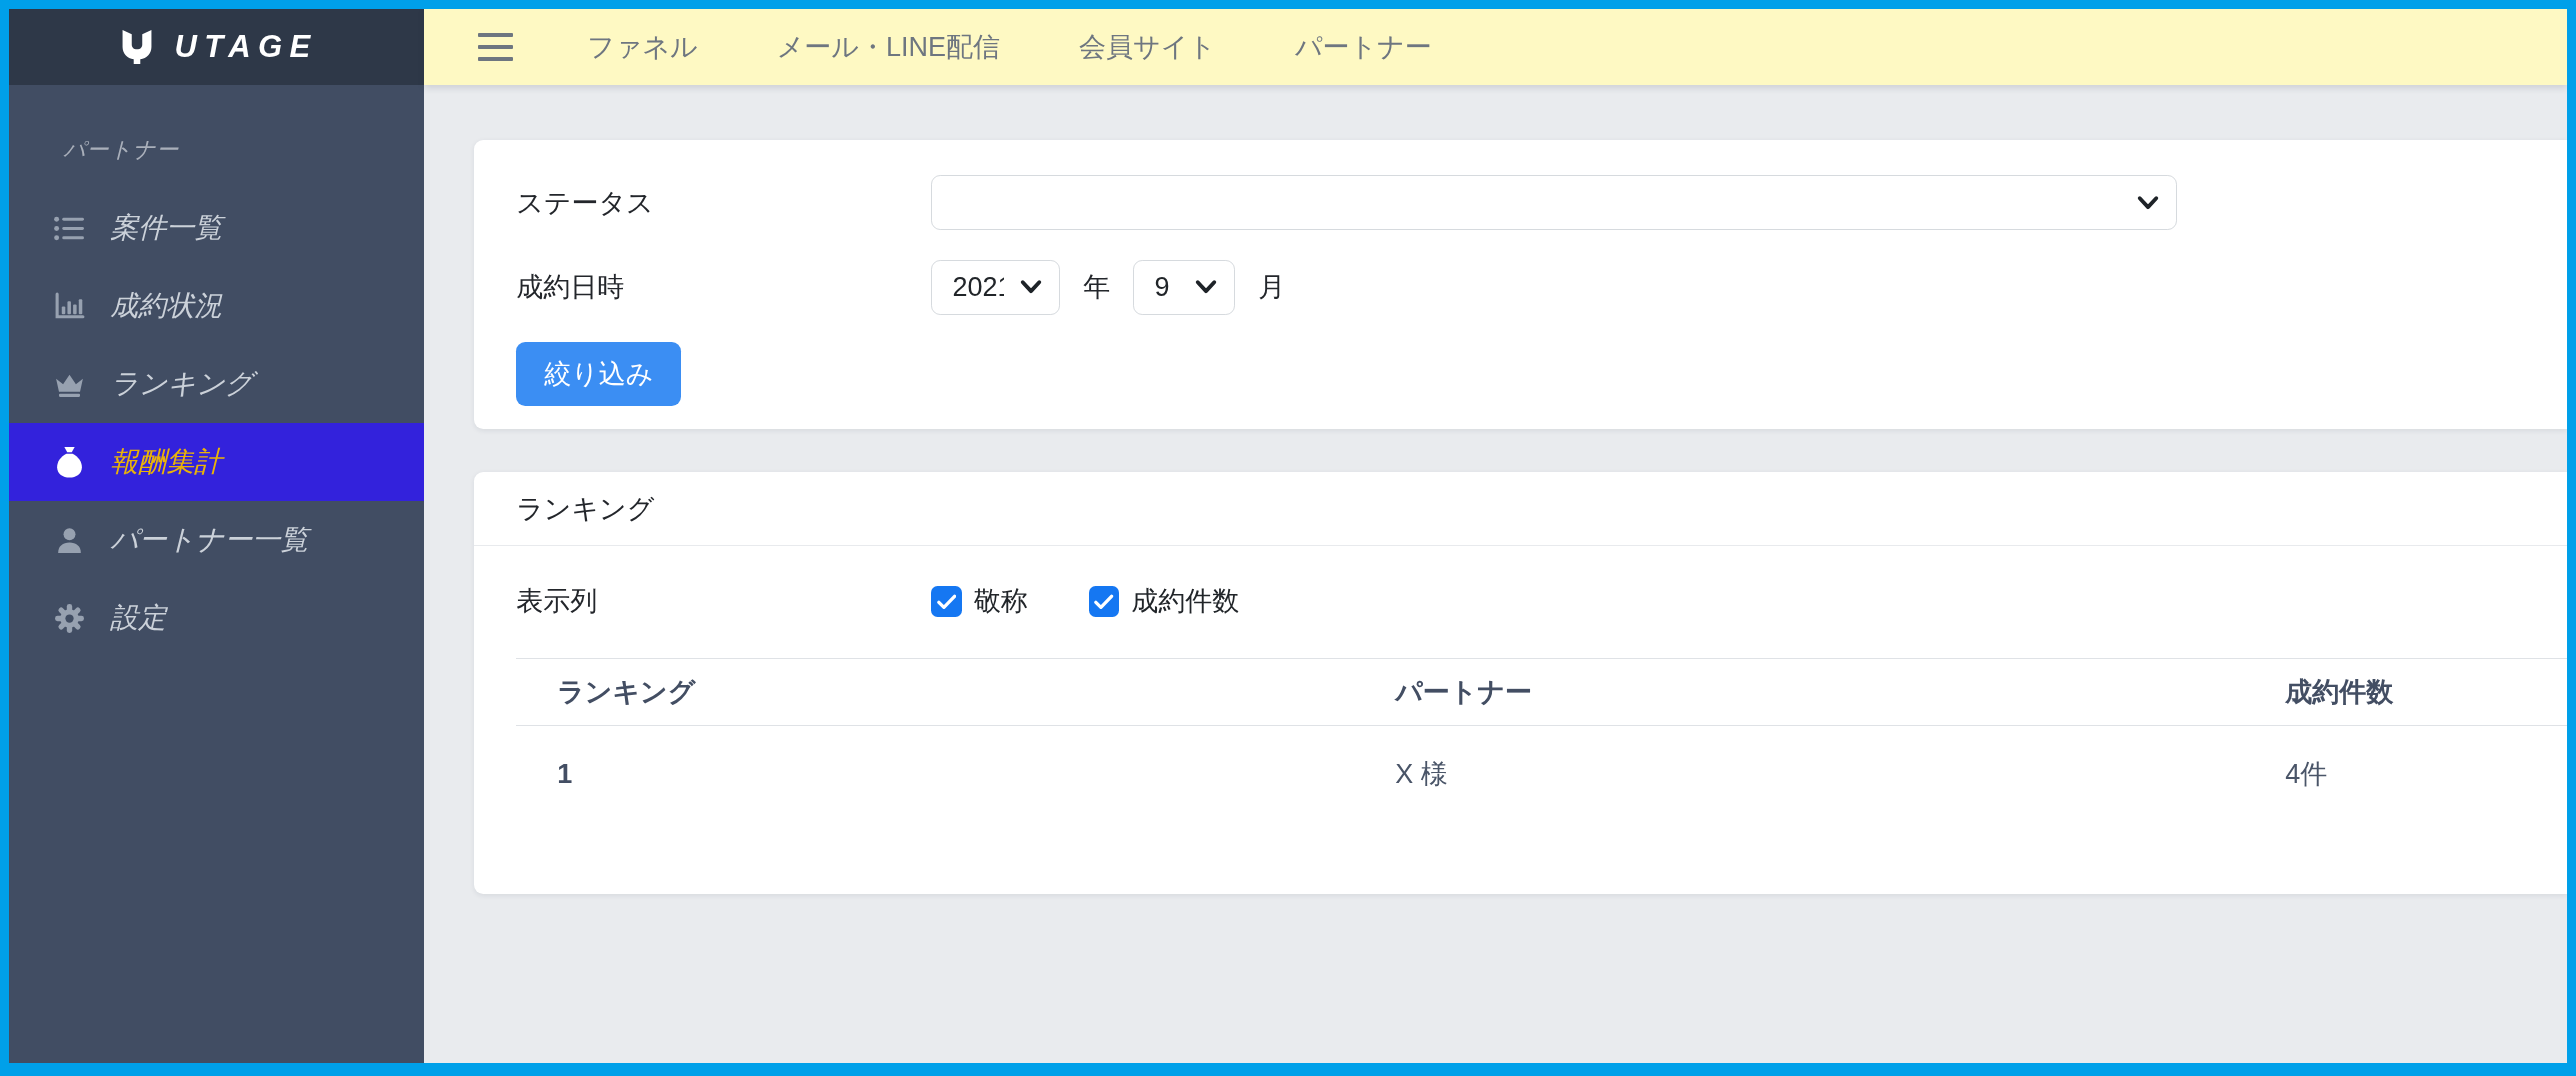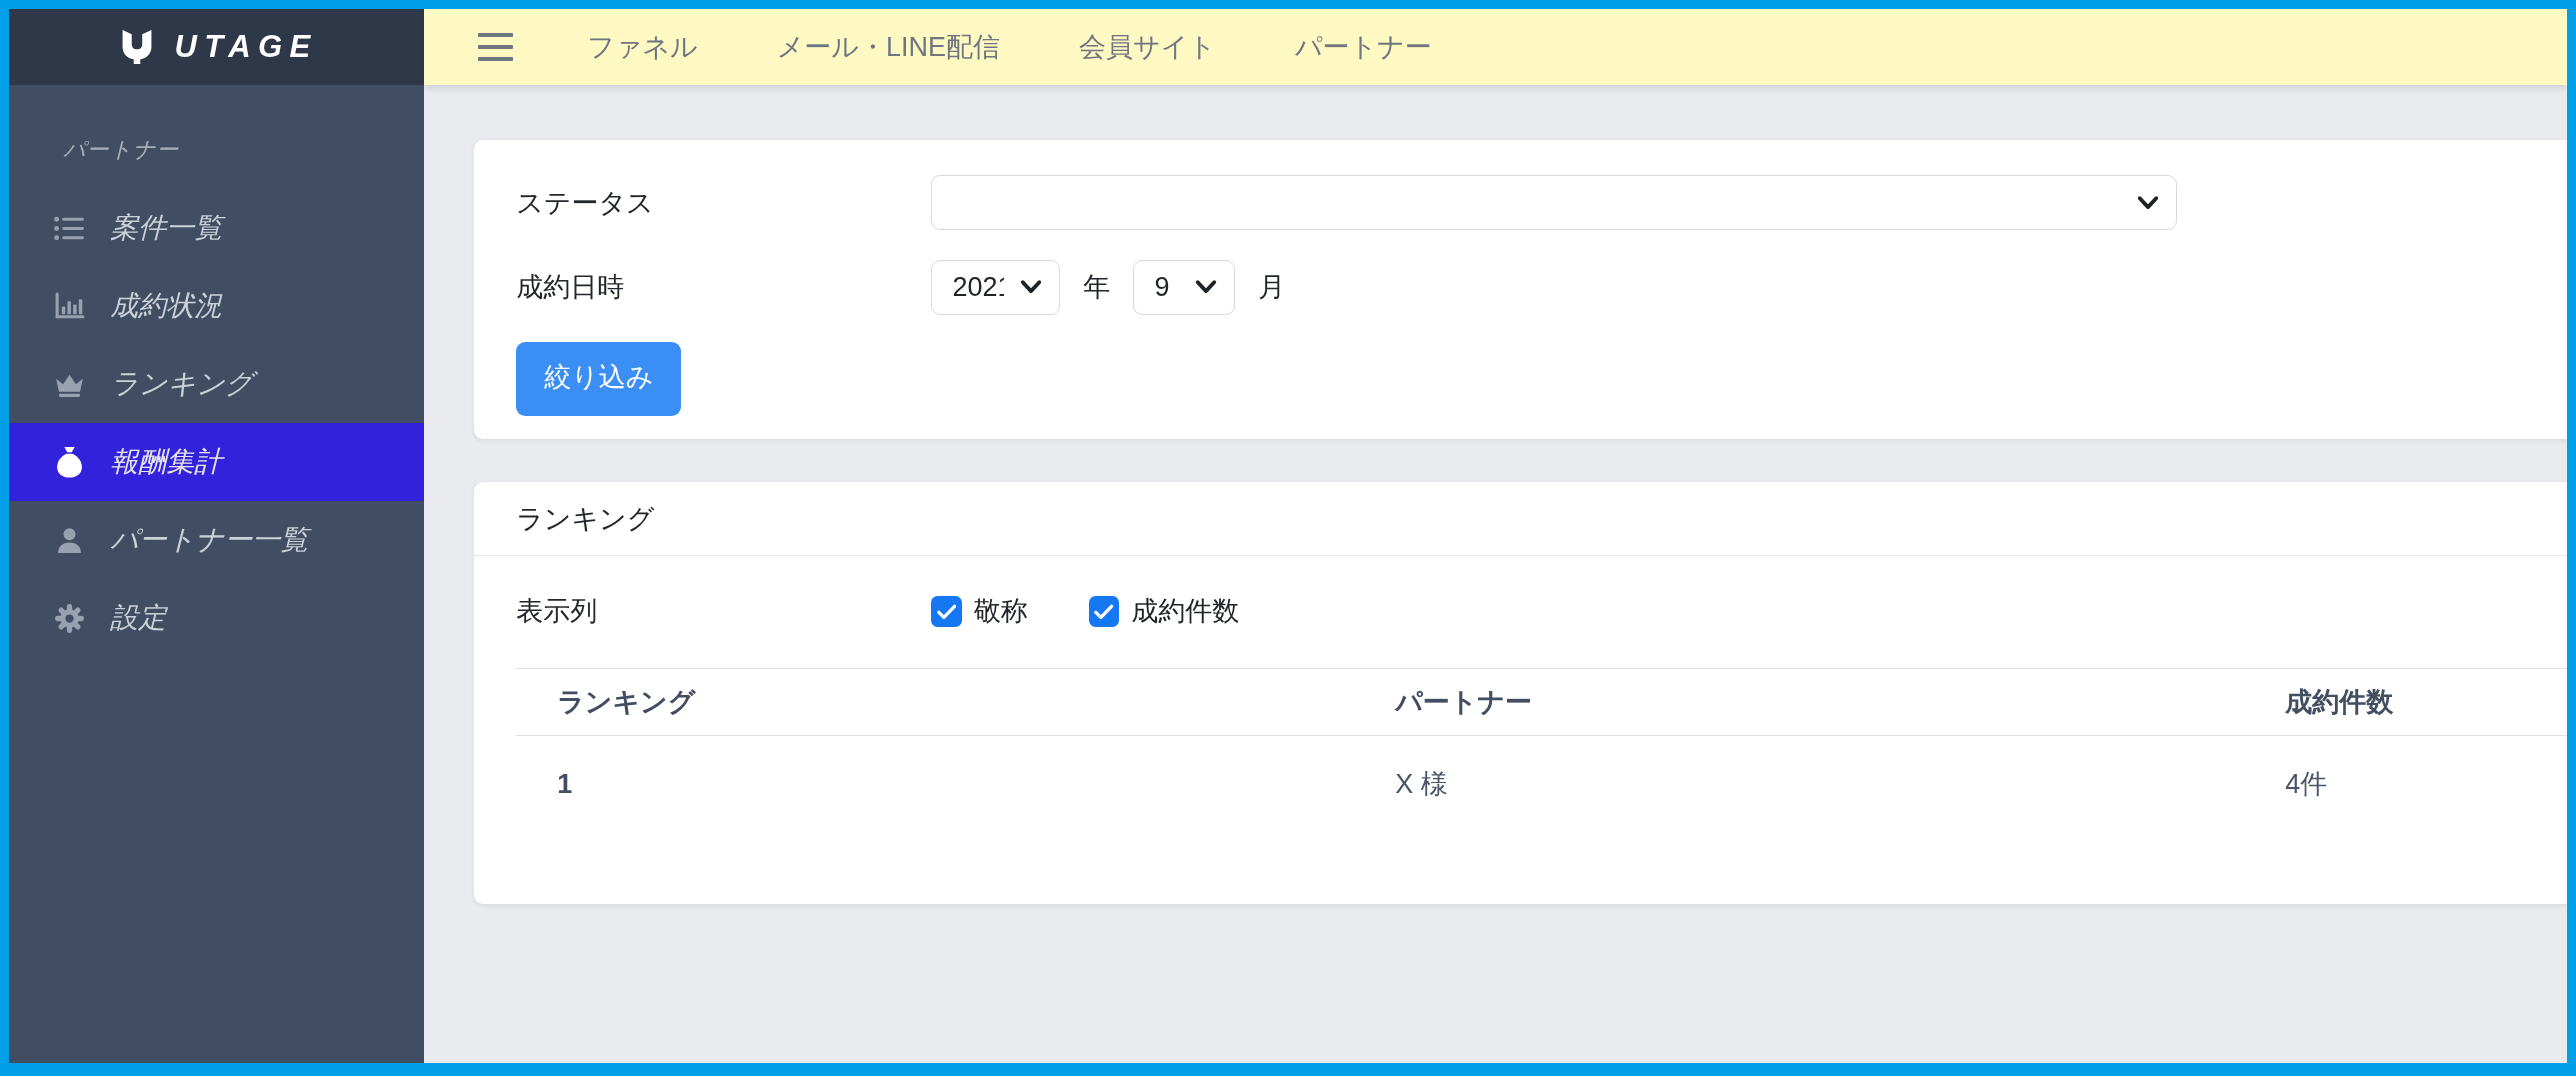--- a/index.html
+++ b/index.html
@@ -31,21 +31,21 @@
   
   .sidebar{width:415px;flex:0 0 415px;background:var(--sidebar-bg);display:flex;flex-direction:column;font-style:italic;}
   .sidebar-header{height:76px;flex:0 0 76px;background:var(--sidebar-header-bg);display:flex;align-items:center;justify-content:center;gap:16.6px;cursor:pointer;}
   .logo-mark{width:42px;height:42px;display:block;}
   .logo-text{color:#fff;font-size:31px;font-weight:700;letter-spacing:7.4px;}
   .sidebar-section{padding:50px 0 0 54px;font-size:22px;color:var(--section-label);letter-spacing:0.9px;}
   .sidebar-menu{margin-top:24px;}
   .menu-item{height:78px;display:flex;align-items:center;padding-left:44px;color:var(--sidebar-text);cursor:pointer;font-size:28px;}
   .menu-item .mi-icon{width:33px;height:33px;flex:0 0 33px;color:var(--sidebar-icon);margin-right:24px;display:flex;align-items:center;justify-content:center;}
   .menu-item .mi-icon svg{width:33px;height:33px;}
-  .menu-item.active{background:var(--sidebar-active-bg);color:#e5e5e5;}
+  .menu-item.active{background:var(--sidebar-active-bg);color:#eab308;}
   .menu-item.active .mi-icon{color:#fff;}
 
   
   .right-col{flex:1 1 auto;display:flex;flex-direction:column;min-width:0;}
   .topbar{height:76px;flex:0 0 76px;background:#fef9c3;display:flex;align-items:center;box-shadow:0 2.8px 6.5px rgba(40,50,70,.14);position:relative;z-index:5;}
   .hamburger{margin-left:54px;margin-right:74px;width:35px;cursor:pointer;display:flex;flex-direction:column;gap:8.3px;}
   .hamburger span{display:block;height:3.7px;background:var(--topnav-text);border-radius:0.9px;}
   .topnav{display:flex;gap:79px;}
   .topnav .nav-item{color:var(--topnav-text);font-size:27px;cursor:pointer;white-space:nowrap;}
 
@@ -59,21 +59,21 @@
   .form-row{display:flex;align-items:center;margin-bottom:29.5px;}
   .form-label{flex:0 0 415px;color:#23262B;}
   .form-control-col{flex:0 0 1246px;display:flex;align-items:center;}
   .select-wrap{position:relative;display:inline-block;}
   .select-wrap select{appearance:none;-webkit-appearance:none;width:100%;height:55px;border:0.9px solid var(--select-border);border-radius:9.2px;background:#fff;font-size:27px;color:var(--text-dark);padding:0 55px 0 20.3px;outline:none;cursor:pointer;font-family:inherit;}
   .select-wrap .chev{position:absolute;right:18.5px;top:50%;transform:translateY(-50%);pointer-events:none;width:22px;height:14.8px;}
   .select-wide{width:1246px;}
   .select-year{width:129px;}
   .select-month{width:102px;}
   .date-suffix{margin:0 23px;color:#23262B;}
-  .btn-primary{margin-top:-1.8px;display:inline-block;background:var(--button-blue);color:#fff;border:none;border-radius:9.2px;font-size:27px;padding:0 28px;height:74px;line-height:57px;cursor:pointer;font-family:Liberation Mono, monospace;}
+  .btn-primary{margin-top:-1.8px;display:inline-block;background:var(--button-blue);color:#fff;border:none;border-radius:9.2px;font-size:27px;padding:0 28px;height:64px;line-height:57px;cursor:pointer;font-family:Liberation Serif, serif;}
 
   
   .card2{margin-top:43px;}
   .card2-body{padding:37px 0 72px 0;}
   .columns-row{display:flex;align-items:center;padding:0 42px;}
   .chk-group{flex:0 0 auto;display:flex;align-items:flex-end;gap:28px;}
   .chk{display:flex;align-items:center;margin-right:33px;cursor:pointer;}
   .chk-box{width:30.5px;height:30.5px;border-radius:6.5px;background:var(--checkbox-blue);display:flex;align-items:center;justify-content:center;margin-right:12px;}
   .chk-box svg{width:19.4px;height:15.7px;}
   .chk-label{color:var(--text-dark);}

